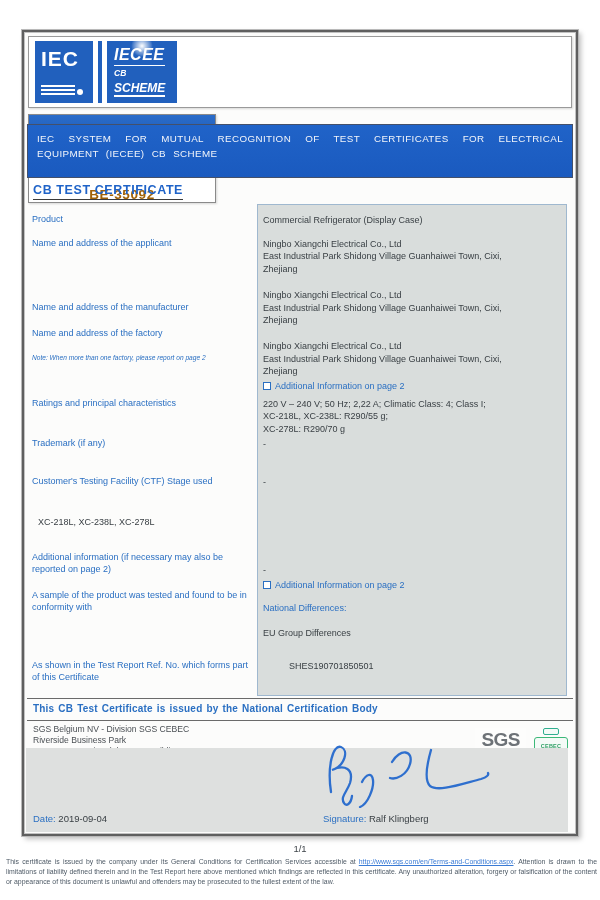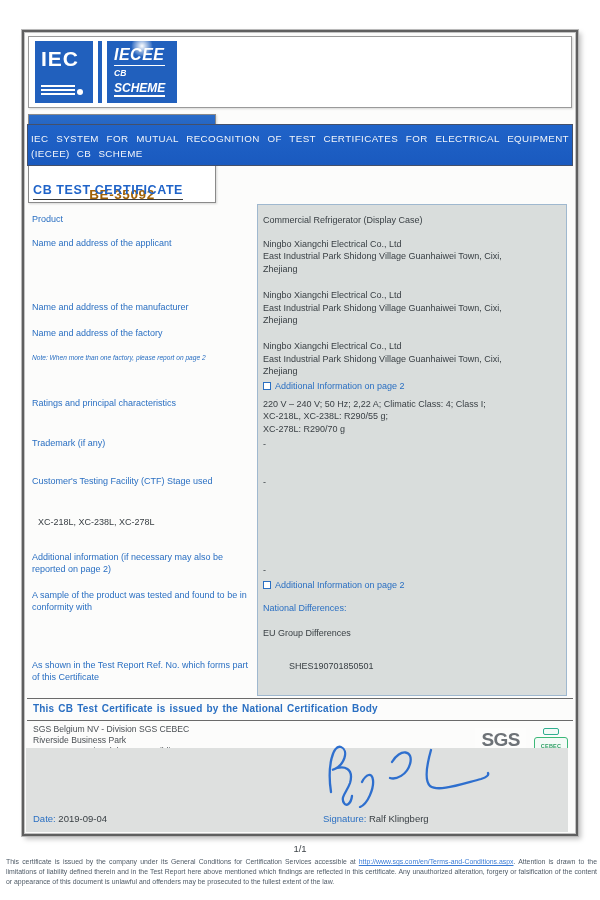--- a/index.html
+++ b/index.html
@@ -28,25 +28,25 @@
   .iecee-square .shine { position:absolute; top:-6px; left:24px; width:22px; height:22px; border-radius:50%; background:radial-gradient(circle,#ffffff 0%, rgba(255,255,255,0.25) 55%, rgba(255,255,255,0) 70%); }
   .iecee-word { font-style:italic; font-weight:bold; font-size:16px; letter-spacing:0.5px; border-bottom:1px solid #fff; display:inline-block; padding-bottom:1px; }
   .iecee-cb { font-style:italic; font-weight:bold; font-size:8.5px; margin-top:2px; }
   .iecee-scheme { font-style:italic; font-weight:bold; font-size:12px; border-bottom:2px solid #fff; display:inline-block; }
   .ref-box { width:188px; border:1px solid #8a8a8a; background:#fff; display:flex; flex-direction:column; box-shadow:1px 1px 2px rgba(0,0,0,0.15); }
   .ref-top { height:28px; background:linear-gradient(#2a6cc9,#1c5ab8); color:#fff; font-size:11px; display:flex; align-items:center; justify-content:center; letter-spacing:0.6px; }
   .ref-bottom { flex:1; display:flex; align-items:center; justify-content:center; font-size:13.5px; font-weight:bold; color:#a16207; letter-spacing:0.6px;margin-top:44px; }
 
   
   .banner {
-    position:absolute; top:92px; left:3px; right:3px; height:42px;
+    position:absolute; top:92px; left:3px; right:3px; height:54px;
     background:linear-gradient(#2063c8,#1a5abf);
     border:1px solid #44506a;
     color:#f2f5fa; font-size:9.8px; line-height:1.55;
-    padding:6px 3px; text-align:justify; letter-spacing:0.4px; word-spacing:4px;
+    padding:6px 9px; text-align:justify; letter-spacing:0.4px; word-spacing:4px;
   }
 
   
   .cert-title { position:absolute; top:151px; left:9px; font-size:12.5px; font-weight:bold; color:#1f63c8; letter-spacing:0.6px; border-bottom:1px solid #3a3a3a; padding-bottom:2px; }
 
   
   .rows { position:absolute; top:172px; left:4px; right:4px; height:492px; }
   .panel-bg { position:absolute; left:229px; top:0; width:310px; height:492px; background:#d9dddc; border:1px solid #9fb8cf; }
   .row { position:relative; z-index:1; display:flex; }
   .lbl { width:225px; padding-left:4px; color:#2a6fc2; font-size:9px; line-height:1.3; }

